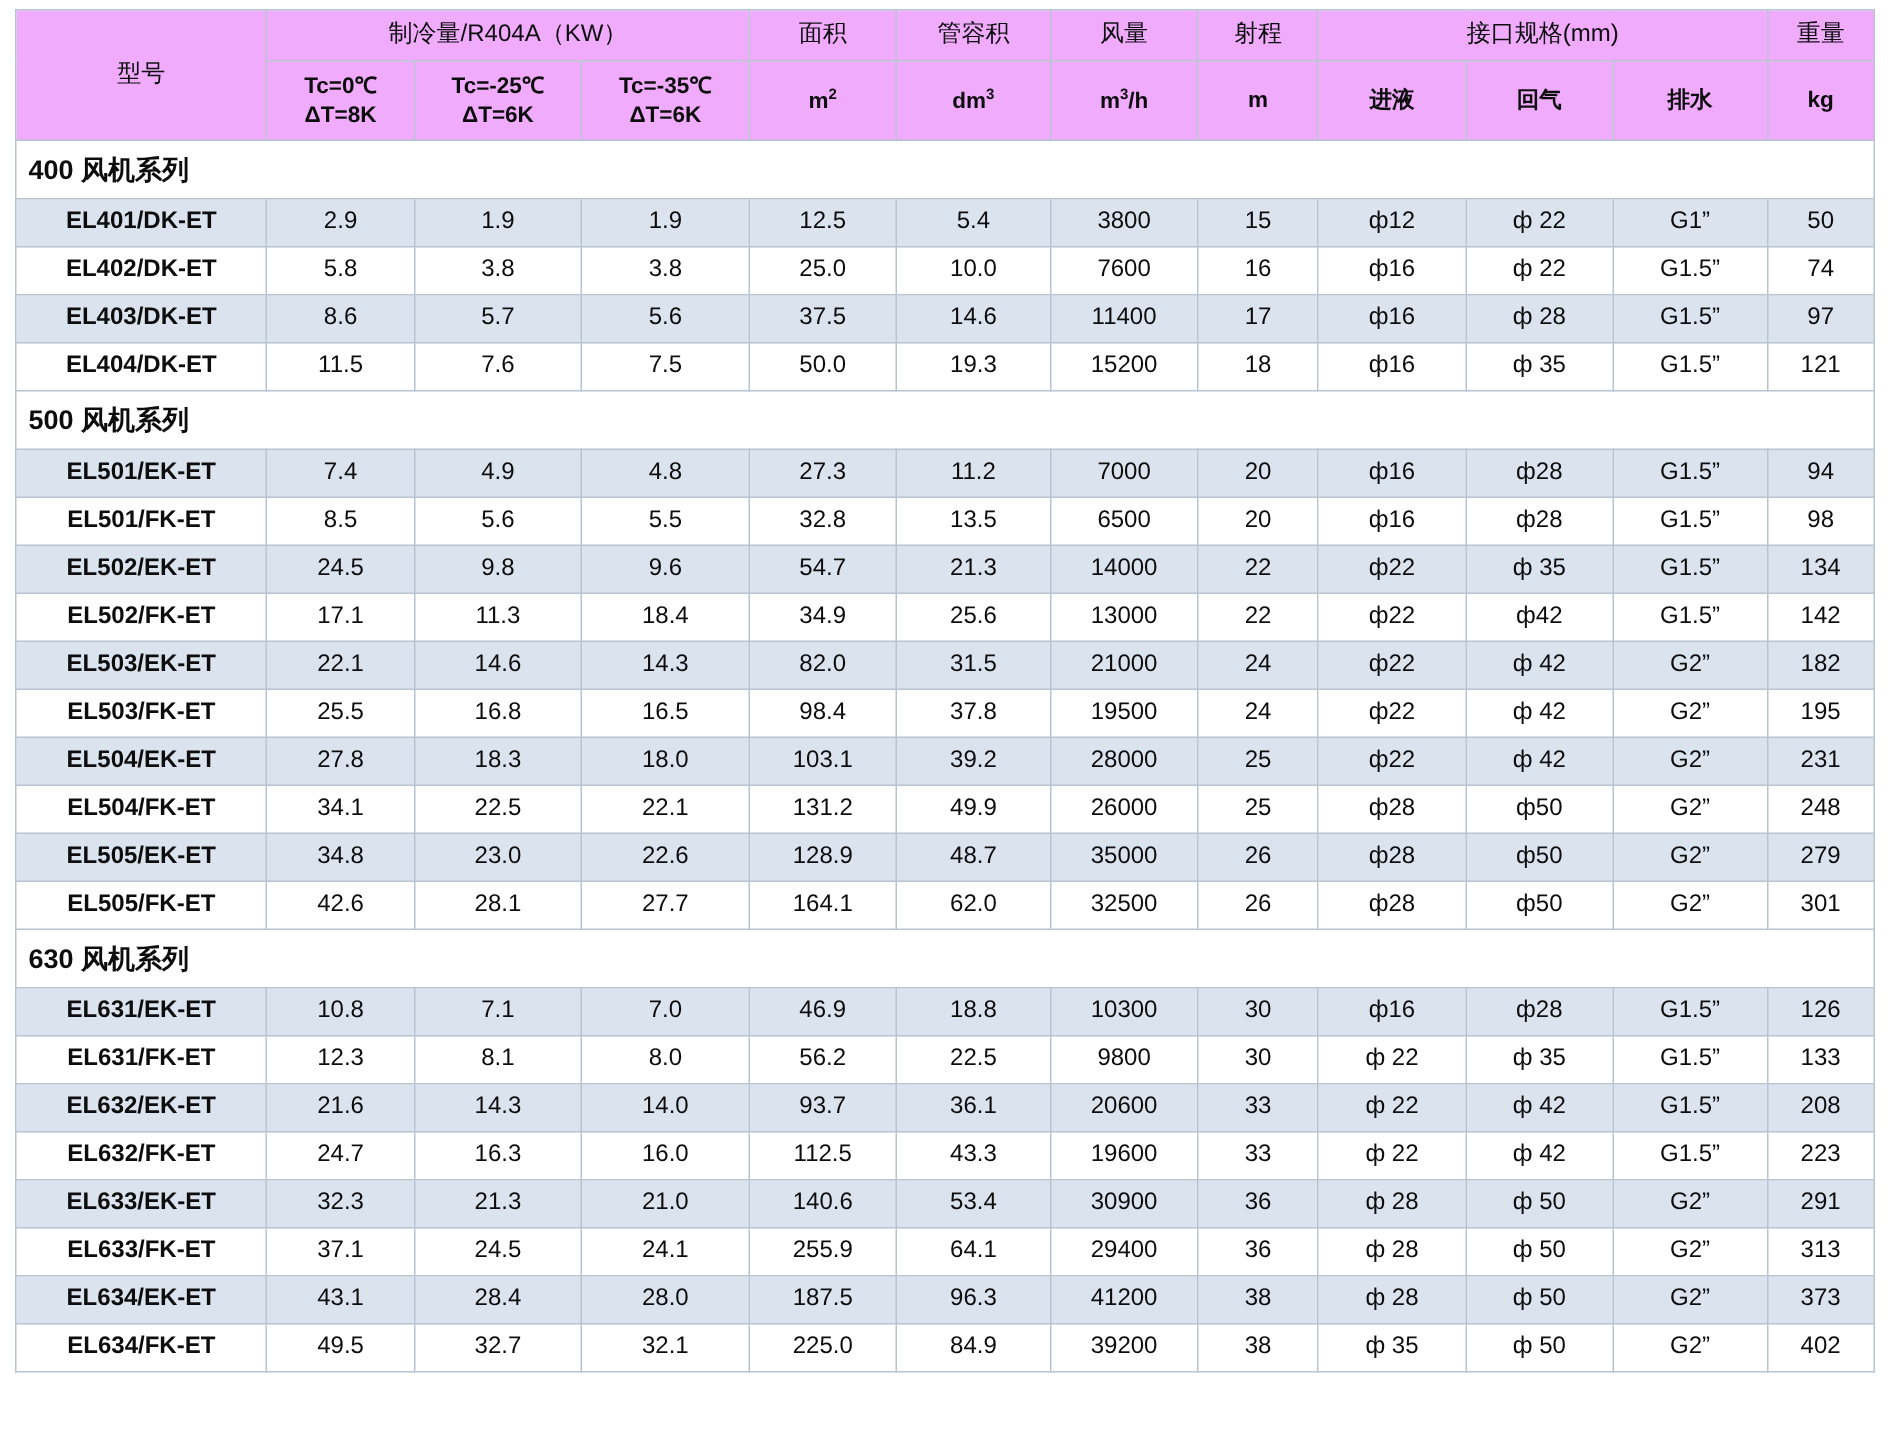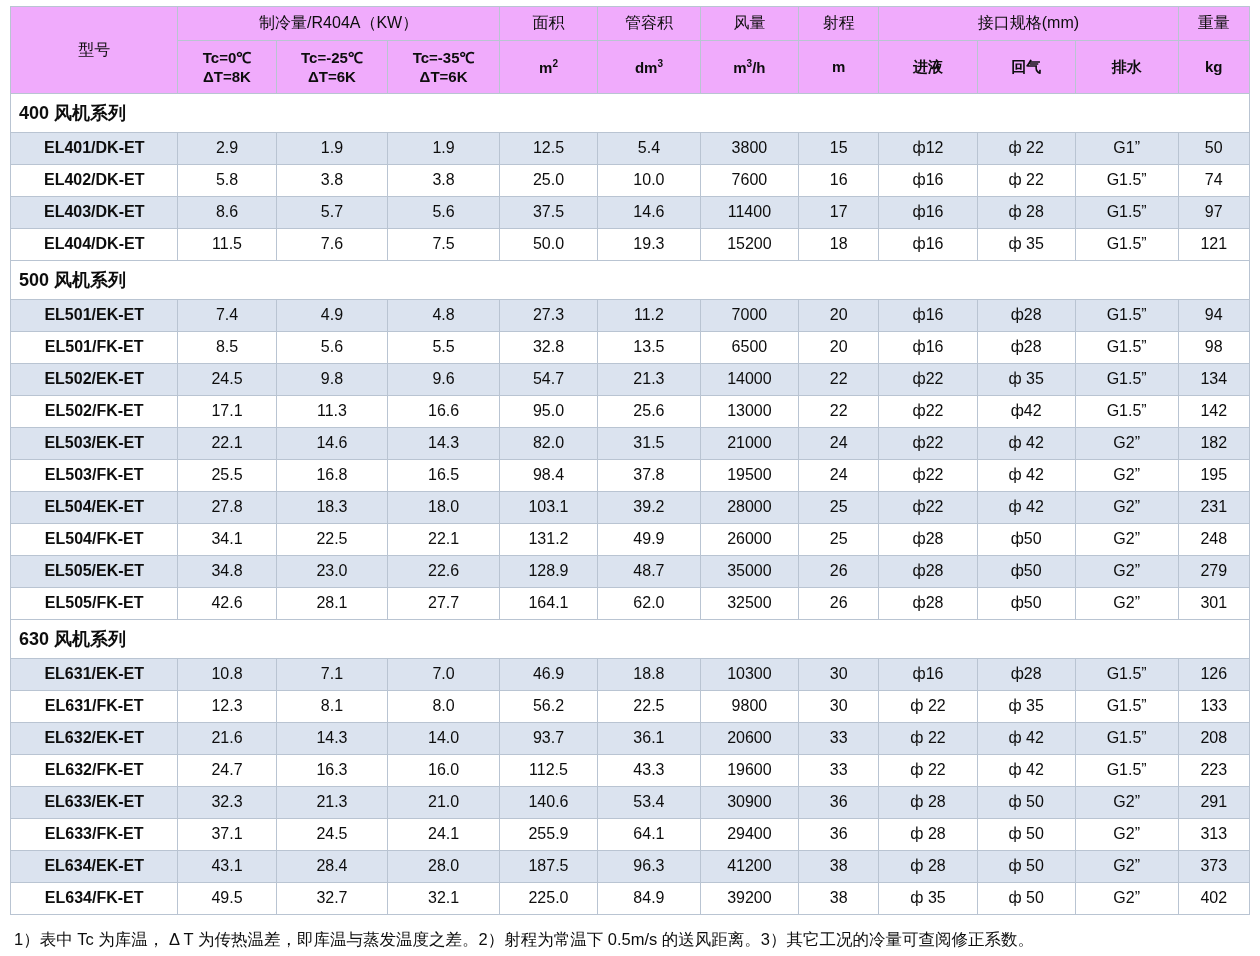--- a/index.html
+++ b/index.html
@@ -259,22 +259,22 @@
           <td>22</td>
           <td>ф22</td>
           <td>ф 35</td>
           <td>G1.5”</td>
           <td>134</td>
         </tr>
         <tr class="data plain">
           <td class="model">EL502/FK-ET</td>
           <td>17.1</td>
           <td>11.3</td>
-          <td>16.6</td>
-          <td>95.0</td>
+          <td>18.4</td>
+          <td>34.9</td>
           <td>25.6</td>
           <td>13000</td>
           <td>22</td>
           <td>ф22</td>
           <td>ф42</td>
           <td>G1.5”</td>
           <td>142</td>
         </tr>
         <tr class="data alt">
           <td class="model">EL503/EK-ET</td>
@@ -471,14 +471,13 @@
           <td>39200</td>
           <td>38</td>
           <td>ф 35</td>
           <td>ф 50</td>
           <td>G2”</td>
           <td>402</td>
         </tr>
       </tbody>
   </table>
 
-  <div class="footnote">1）表中 Tc 为库温， Δ T 为传热温差，即库温与蒸发温度之差。2）射程为常温下 0.5m/s 的送风距离。3）其它工况的冷量可查阅修正系数。</div>
 </div>
 
 </body></html>

